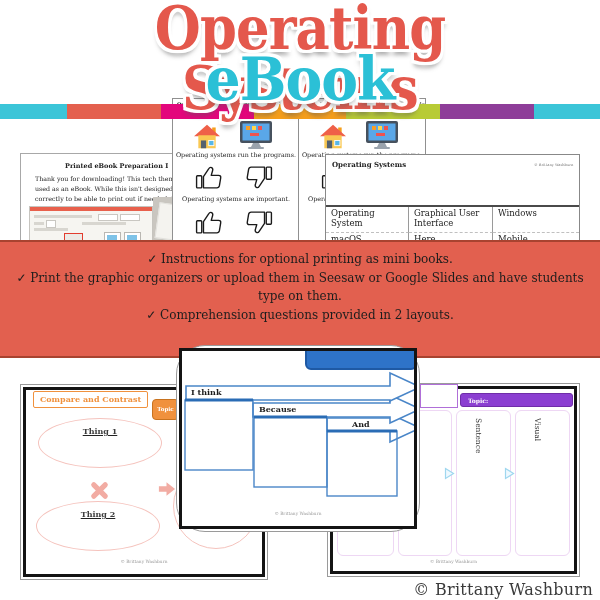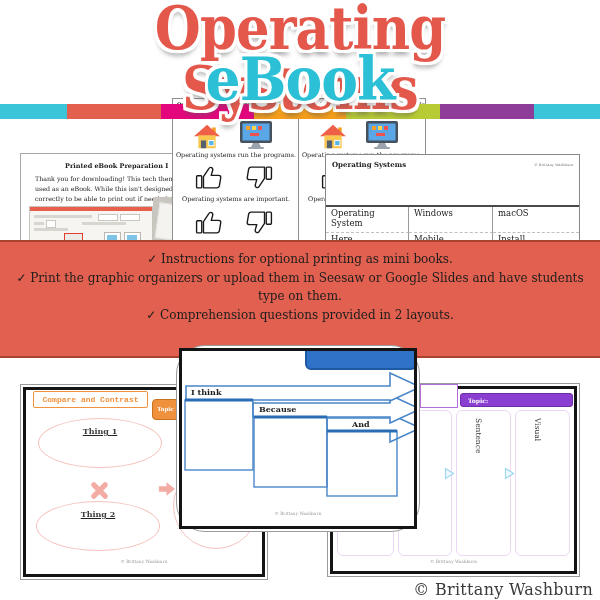--- a/index.html
+++ b/index.html
@@ -72,21 +72,21 @@
     font-size:12px;line-height:18.5px;color:#1d1d1d;}
 
   
   .doc-frame{background:#fff;border:1px solid #9a9a9a;padding:2px;box-sizing:border-box;}
   .doc-frame-inner{position:relative;width:100%;height:100%;border:3px solid #141414;
     background:#fff;box-sizing:border-box;overflow:hidden;}
 
   
   .doc-compare{left:20px;top:384px;width:248px;height:196px;z-index:61;}
   .cc-titlebox{left:7px;top:1px;width:113px;height:15px;border:1.5px solid #f0913d;border-radius:2px;
-    text-align:center;font-size:8px;font-weight:700;color:#f0913d;line-height:15px;font-family:Liberation Mono, monospace;}
+    text-align:center;font-size:8px;font-weight:700;color:#f0913d;line-height:15px;}
   .cc-topic{left:126px;top:9px;width:27px;height:21px;background:#f0913d;border:1.5px solid #c8731f;
     border-radius:4px;color:#fff;font-size:5.5px;font-weight:700;text-align:center;line-height:19px;
     box-sizing:border-box;}
   .cc-ellipse{border:1px solid #f5c3bd;border-radius:50%;width:124px;height:50px;
     text-align:center;box-sizing:border-box;text-decoration:underline;}
   .cc-e1{left:12px;top:28px;} .cc-e2{left:10px;top:111px;}
   .cc-thing{display:block;margin-top:7px;font-size:8px;font-weight:700;color:#3d3d3d;}
   .cc-circle3{left:147px;top:73px;width:84px;height:84px;border:1px solid #f5c3bd;border-radius:50%;}
   .cc-x{left:64px;top:91px;} .cc-arrow{left:131px;top:90px;}
 
@@ -235,20 +235,21 @@
     <div class="abs comp-stmt st2">Operating systems are important.</div>
   </div>
 
   <div class="abs doc-table">
     <div class="abs table-head">
       <span class="abs table-title">Operating Systems</span>
       <span class="abs table-copy">© Brittany Washburn</span>
     </div>
     <div class="abs table-grid">
       <div class="cell">Operating System</div>
+      <div class="cell">Graphical User Interface</div>
       <div class="cell">Windows</div>
       <div class="cell">macOS</div>
       <div class="cell">Here</div>
       <div class="cell">Mobile</div>
       <div class="cell">Install</div>
       <div class="cell">Software</div>
     </div>
   </div>
 
   <div class="abs color-bar">

